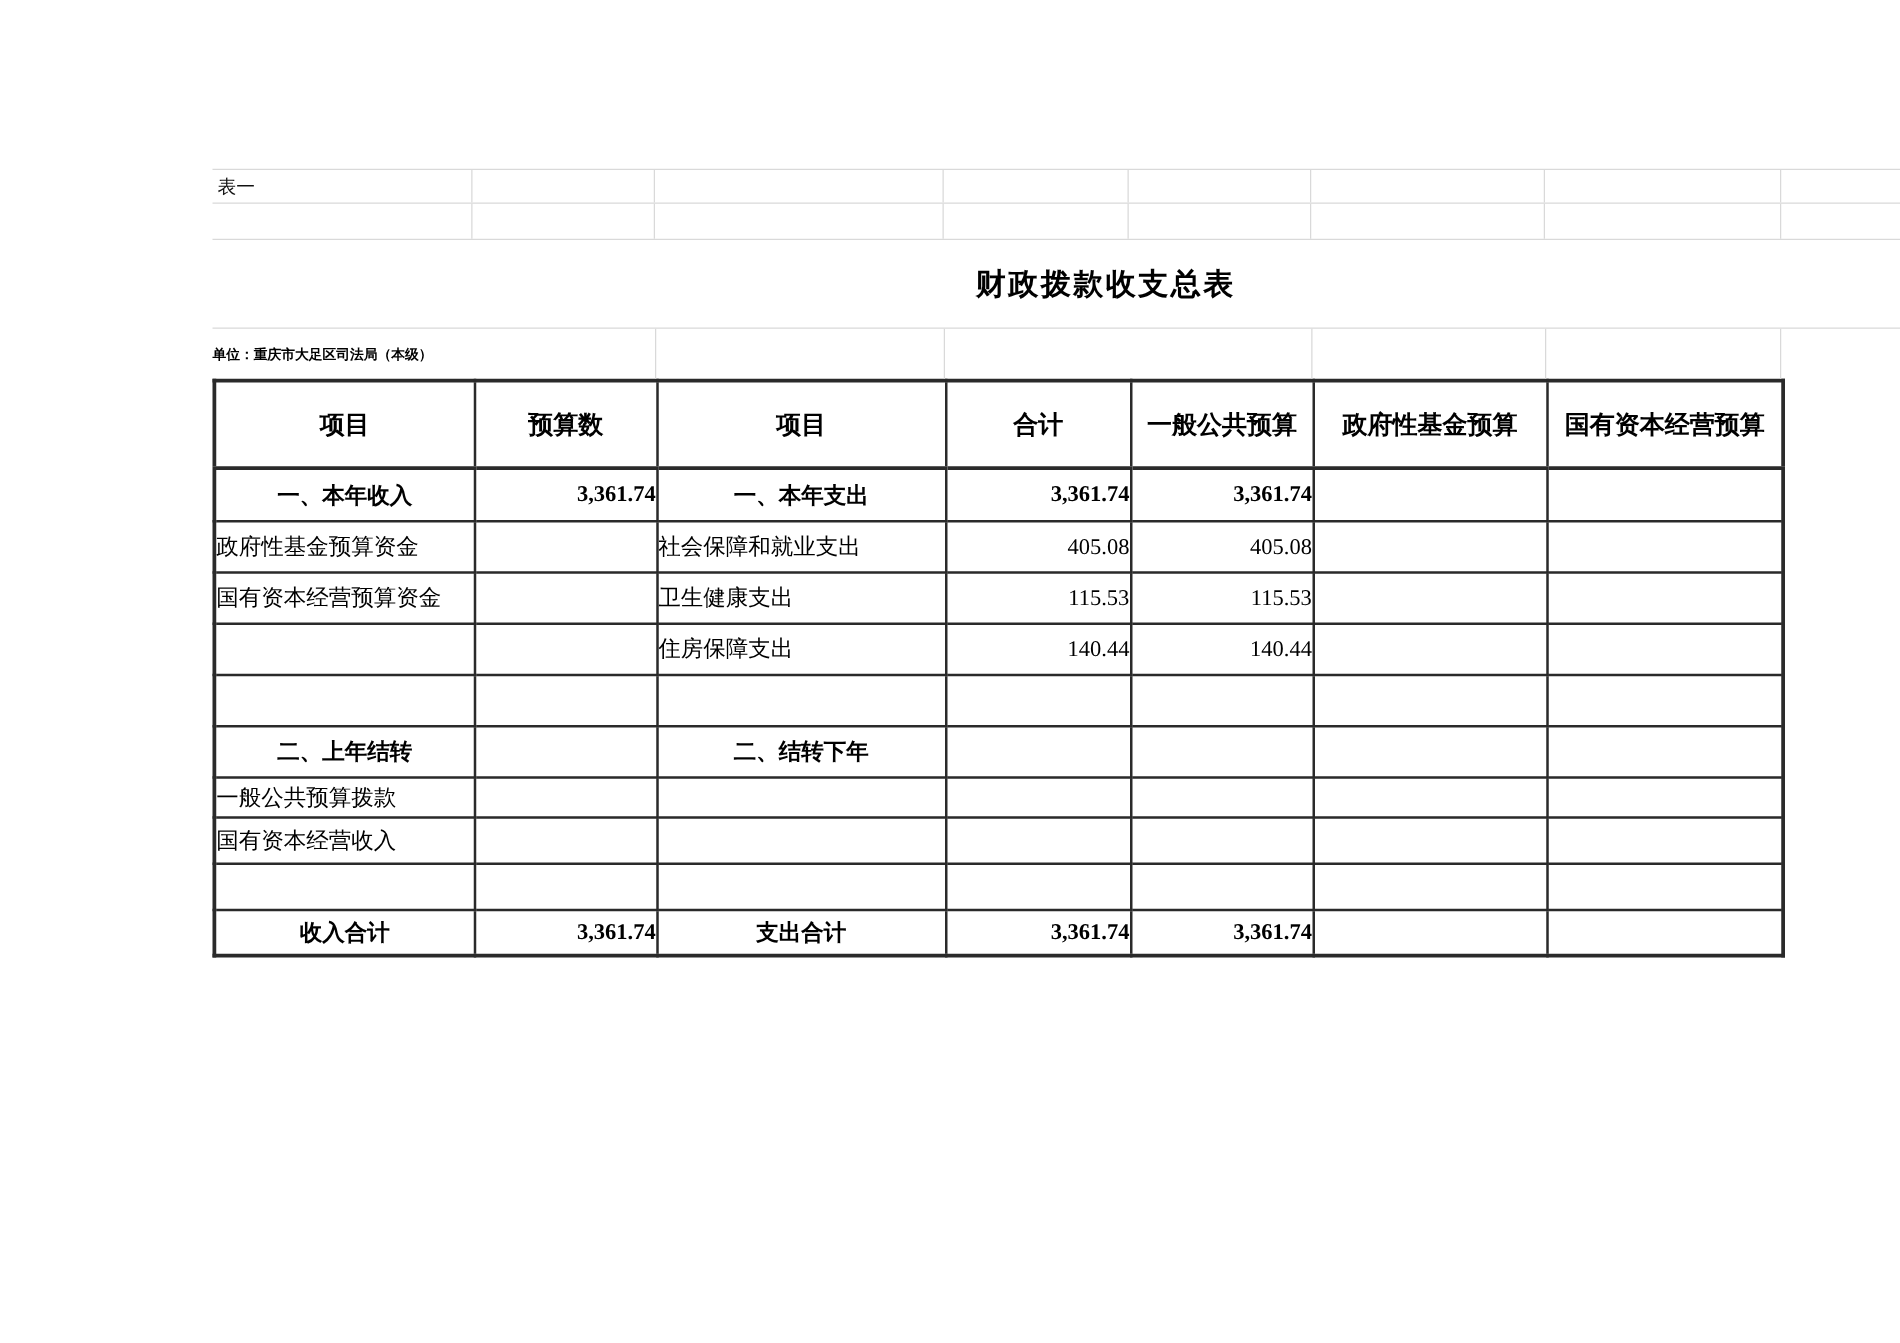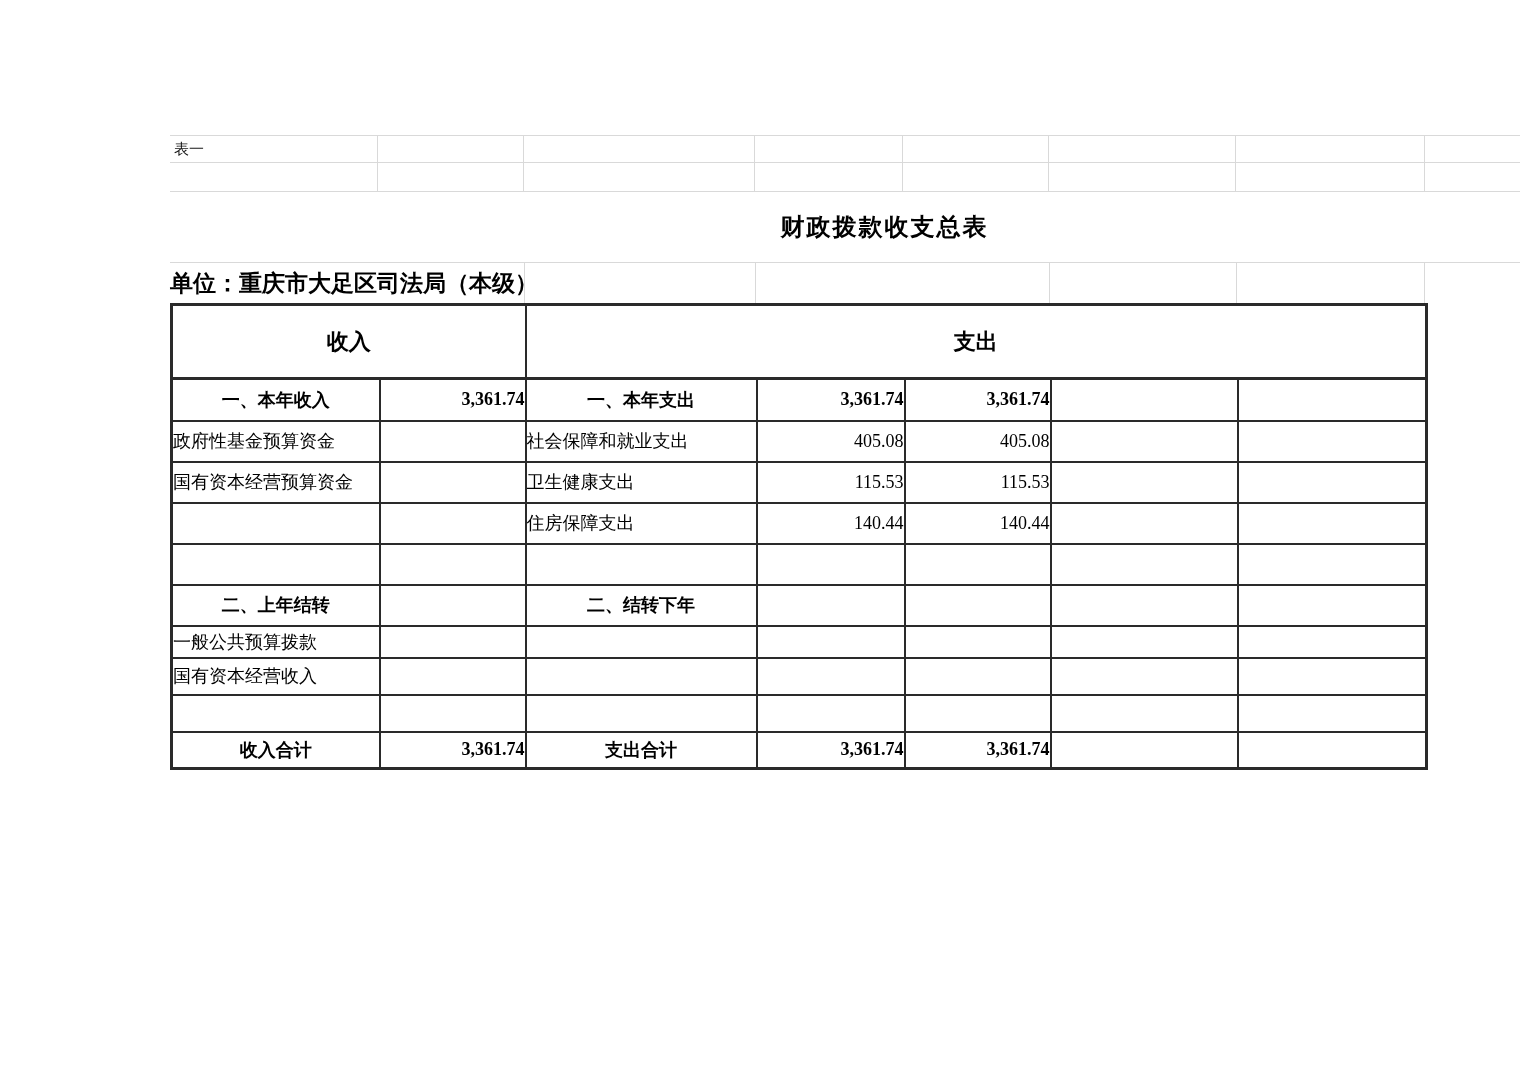--- a/index.html
+++ b/index.html
@@ -19,21 +19,21 @@
 
   
   .title-block{height:70px;display:flex;align-items:center;justify-content:center;}
   .doc-title{font-size:24px;font-weight:bold;letter-spacing:2px;margin:0;color:#000;}
 
   
   .unit-row{
     position:relative;height:40px;border-top:1px solid #d9d9d9;
     display:flex;align-items:center;justify-content:space-between;
   }
-  .unit-left{font-family:"Liberation Sans","DejaVu Sans",sans-serif;font-weight:bold;font-size:23px;}
+  .unit-left{font-family:"Liberation Sans","DejaVu Sans",sans-serif;font-weight:bold;font-size:11px;}
   .unit-right{font-size:15px;padding-right:2px;}
   .unit-row .vline{position:absolute;top:0;bottom:0;width:1px;background:#d9d9d9;}
 
   
   table.budget{border-collapse:collapse;table-layout:fixed;width:1255px;border:3px solid #2a2a2a;}
   table.budget th,table.budget td{
     border:2px solid #2a2a2a;overflow:hidden;white-space:nowrap;
     font-size:18px;padding:0;
   }
   thead tr.group-row{height:74px;}
@@ -97,23 +97,28 @@
     <colgroup>
       <col style="width:208px">
         <col style="width:146px">
         <col style="width:231px">
       <col style="width:148px">
         <col style="width:146px">
         <col style="width:187px">
         <col style="width:189px">
     </colgroup>
     <thead>
-        <tr class="group-row">
-          <th colspan="2">收入</th>
-          <th colspan="5">支出</th>
+        <tr class="cols-row">
+          <th>项目</th>
+          <th>预算数</th>
+          <th>项目</th>
+          <th>合计</th>
+          <th>一般公共预算</th>
+          <th>政府性基金预算</th>
+          <th>国有资本经营预算</th>
         </tr>
       </thead>
     <tbody>
         <tr class="kind-section">
           <td class="lbl">一、本年收入</td>
           <td class="val">3,361.74</td>
           <td class="lbl">一、本年支出</td>
           <td class="val">3,361.74</td>
           <td class="val">3,361.74</td>
           <td class="val"></td>

